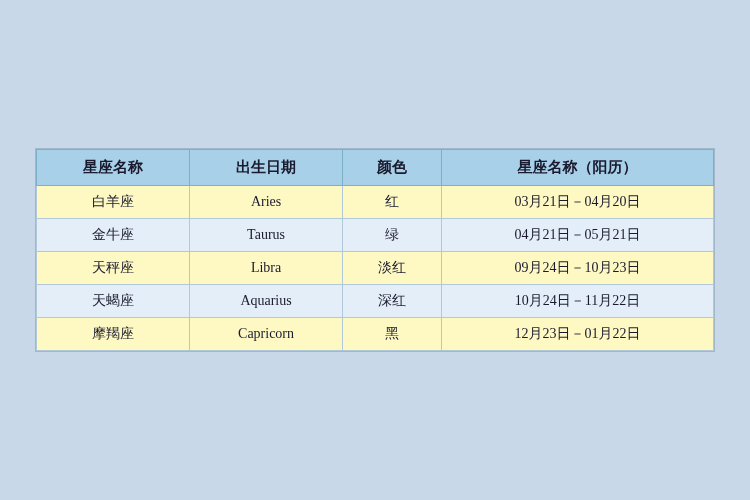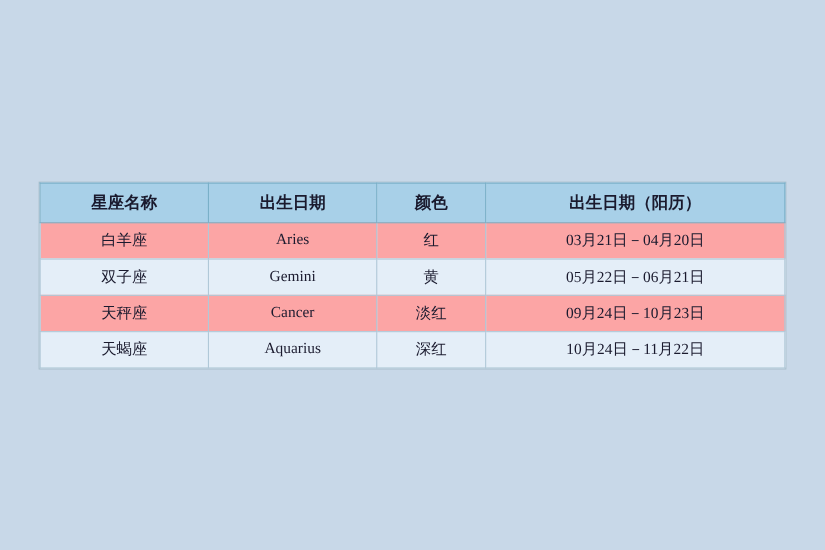--- a/index.html
+++ b/index.html
@@ -36,21 +36,21 @@
     thead th {
       border: 1px solid #7ab0c8;
       padding: 8px 12px;
       text-align: center;
       font-weight: bold;
       font-size: 15px;
       color: #1a1a2e;
     }
 
     tbody tr {
-      background-color: #fca5a5;
+      background-color: #fef9c3;
     }
 
     tbody tr:nth-child(even) {
       background-color: #e4eef8;
     }
 
     tbody td {
       border: 1px solid #b0c8d8;
       padding: 7px 12px;
       text-align: center;
@@ -69,43 +69,49 @@
 </head>
 <body>
 
 <div class="table-container">
   <table>
     <thead>
       <tr>
         <th>星座名称</th>
         <th>出生日期</th>
         <th>颜色</th>
-        <th>出生日期（阳历）</th>
+        <th>星座名称（阳历）</th>
       </tr>
     </thead>
     <tbody id="table-body">
     <tr>
           <td>白羊座</td>
           <td>Aries</td>
           <td>红</td>
           <td>03月21日－04月20日</td>
         </tr>
         <tr>
-          <td>双子座</td>
-          <td>Gemini</td>
-          <td>黄</td>
-          <td>05月22日－06月21日</td>
+          <td>金牛座</td>
+          <td>Taurus</td>
+          <td>绿</td>
+          <td>04月21日－05月21日</td>
         </tr>
         <tr>
           <td>天秤座</td>
-          <td>Cancer</td>
+          <td>Libra</td>
           <td>淡红</td>
           <td>09月24日－10月23日</td>
         </tr>
         <tr>
           <td>天蝎座</td>
           <td>Aquarius</td>
           <td>深红</td>
           <td>10月24日－11月22日</td>
         </tr>
+        <tr>
+          <td>摩羯座</td>
+          <td>Capricorn</td>
+          <td>黑</td>
+          <td>12月23日－01月22日</td>
+        </tr>
       </tbody>
   </table>
 </div>
 
 </body></html>

